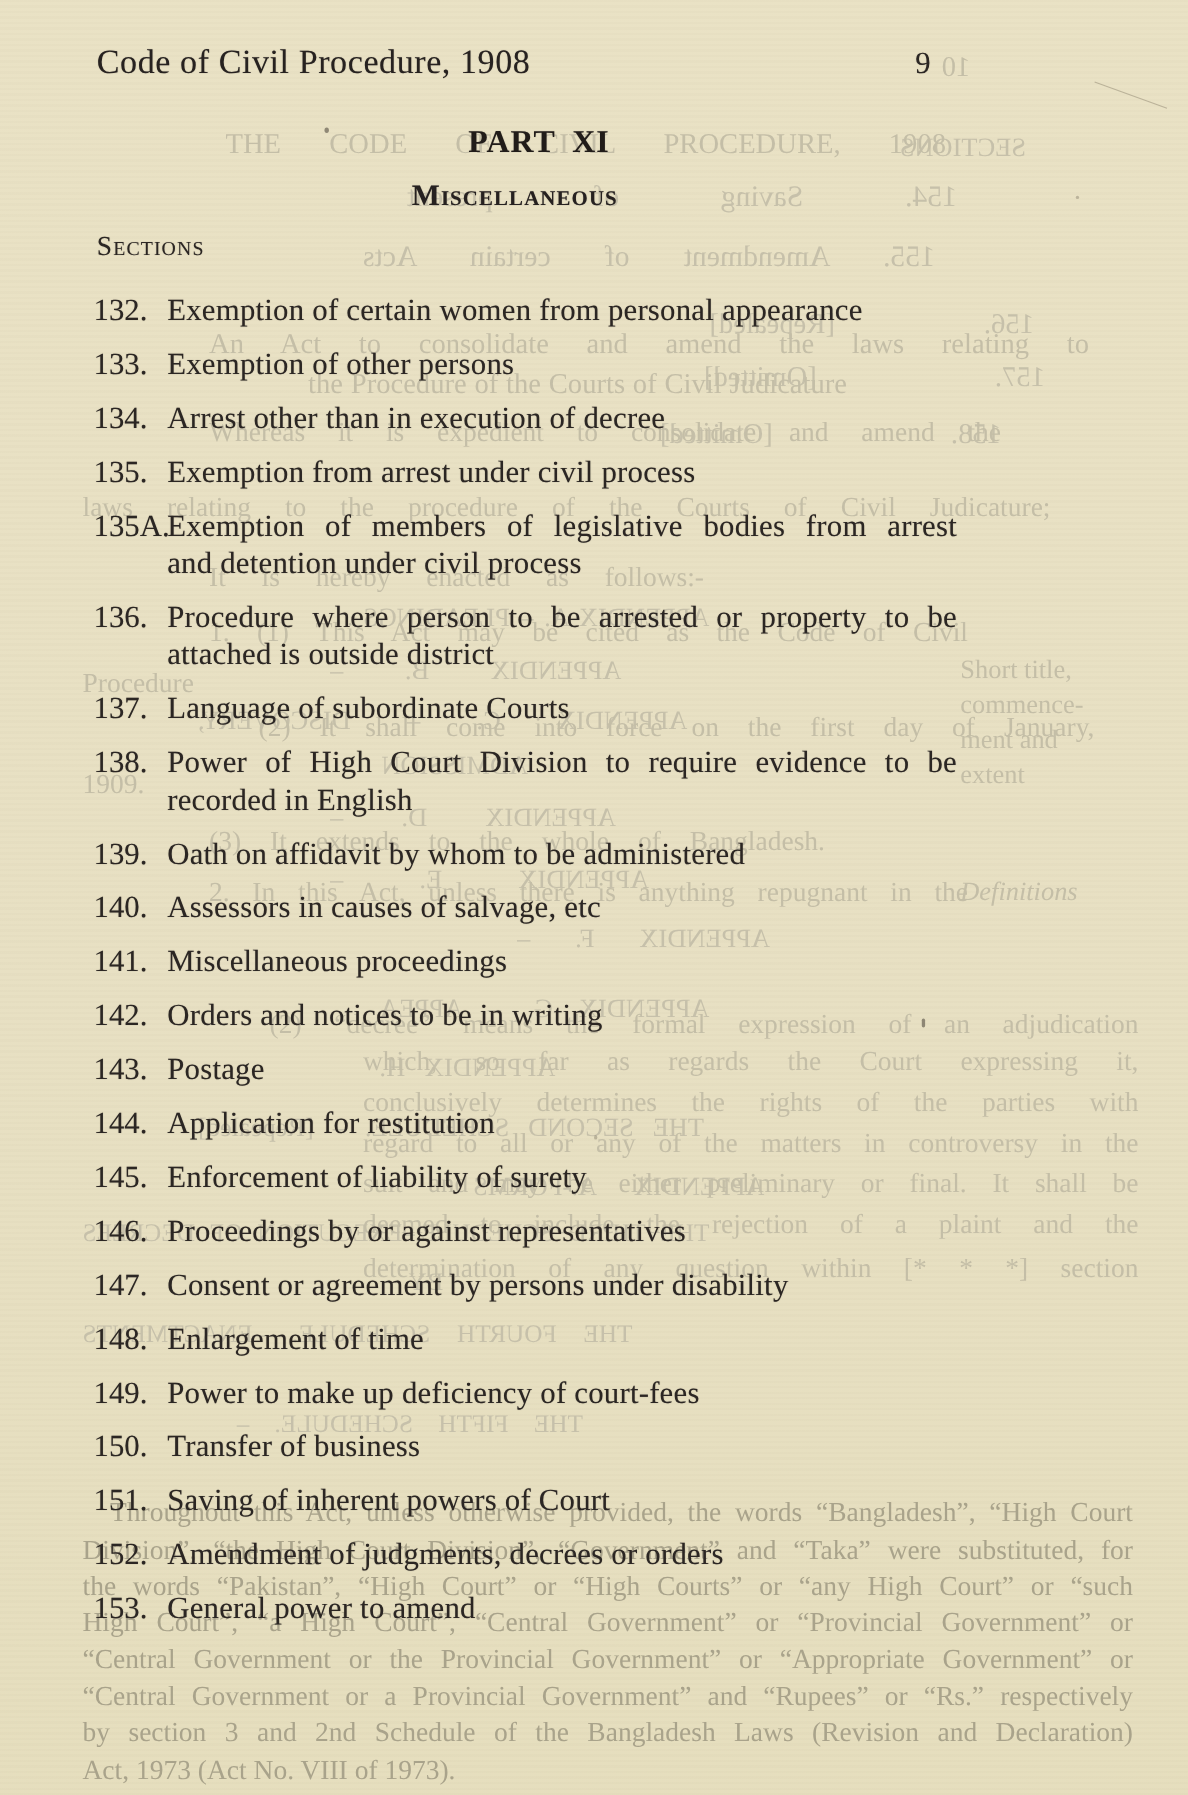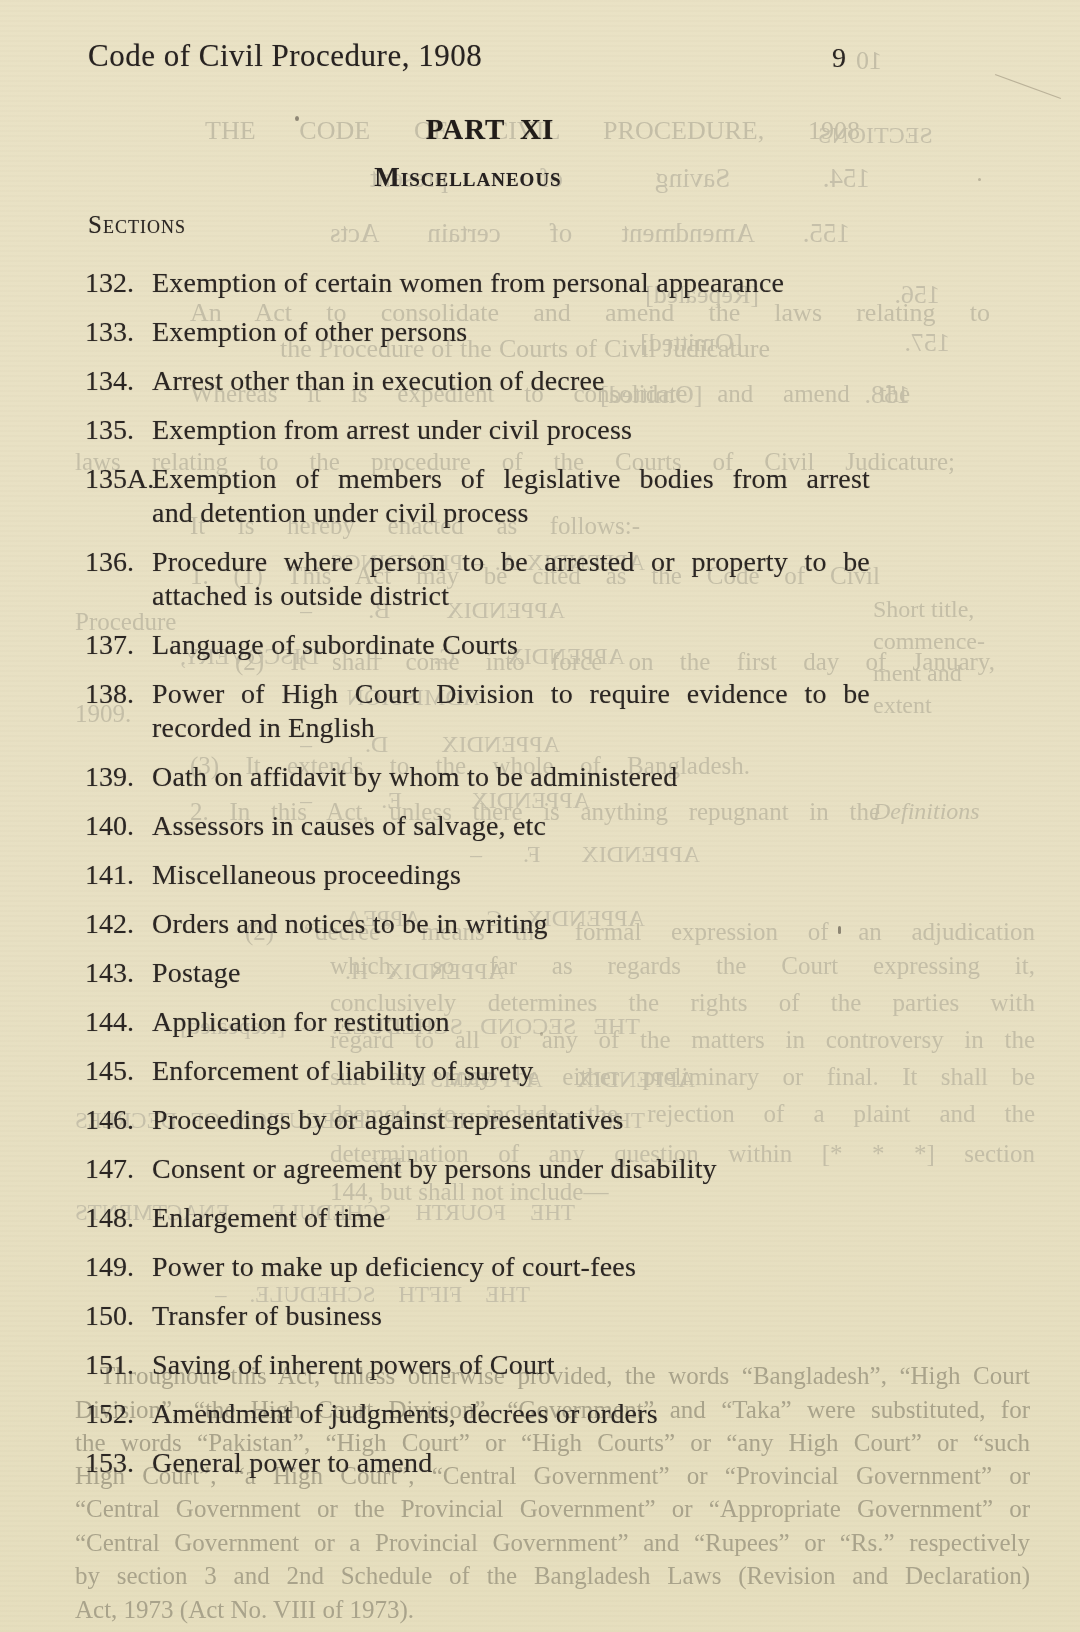--- a/index.html
+++ b/index.html
@@ -91,21 +91,20 @@
       <div class="bleed mid jst" style="left: 190px; top: 752px; font-size: 25px; width: 560px;">(3) It extends to the whole of Bangladesh.</div>
       <div class="bleed mid jst" style="left: 190px; top: 798px; font-size: 25px; width: 690px;">2. In this Act, unless there is anything repugnant in the</div>
       <div class="bleed mid" style="left: 873px; top: 798px; font-size: 24px; font-style: italic;">Definitions</div>
       <div class="bleed mid jst" style="left: 245px; top: 918px; font-size: 25px; width: 790px;">(2)   “decree” means the formal expression of an adjudication</div>
       <div class="bleed mid jst" style="left: 330px; top: 952px; font-size: 25px; width: 705px;">which, so far as regards the Court expressing it,</div>
       <div class="bleed mid jst" style="left: 330px; top: 989px; font-size: 25px; width: 705px;">conclusively determines the rights of the parties with</div>
       <div class="bleed mid jst" style="left: 330px; top: 1026px; font-size: 25px; width: 705px;">regard to all or any of the matters in controversy in the</div>
       <div class="bleed mid jst" style="left: 330px; top: 1063px; font-size: 25px; width: 705px;">suit and may be either preliminary or final. It shall be</div>
       <div class="bleed mid jst" style="left: 330px; top: 1100px; font-size: 25px; width: 705px;">deemed to include the rejection of a plaint and the</div>
       <div class="bleed mid jst" style="left: 330px; top: 1140px; font-size: 25px; width: 705px;">determination of any question within [* * *] section</div>
-      <div class="bleed mid" style="left: 330px; top: 1178px; font-size: 25px;">144, but shall not include—</div>
       <div class="bleed dark jst" style="left: 100px; top: 1362px; font-size: 25px; width: 930px;">Throughout this Act, unless otherwise provided, the words “Bangladesh”, “High Court</div>
       <div class="bleed dark jst" style="left: 75px; top: 1396px; font-size: 25px; width: 955px;">Division”, “the High Court Division”, “Government” and “Taka” were substituted, for</div>
       <div class="bleed dark jst" style="left: 75px; top: 1429px; font-size: 25px; width: 955px;">the words “Pakistan”, “High Court” or “High Courts” or “any High Court” or “such</div>
       <div class="bleed dark jst" style="left: 75px; top: 1462px; font-size: 25px; width: 955px;">High Court”, “a High Court”, “Central Government” or “Provincial Government” or</div>
       <div class="bleed dark jst" style="left: 75px; top: 1495px; font-size: 25px; width: 955px;">“Central Government or the Provincial Government” or “Appropriate Government” or</div>
       <div class="bleed dark jst" style="left: 75px; top: 1529px; font-size: 25px; width: 955px;">“Central Government or a Provincial Government” and “Rupees” or “Rs.” respectively</div>
       <div class="bleed dark jst" style="left: 75px; top: 1562px; font-size: 25px; width: 955px;">by section 3 and 2nd Schedule of the Bangladesh Laws (Revision and Declaration)</div>
       <div class="bleed dark" style="left: 75px; top: 1596px; font-size: 25px;">Act, 1973 (Act No. VIII of 1973).</div>
     </div>
 

